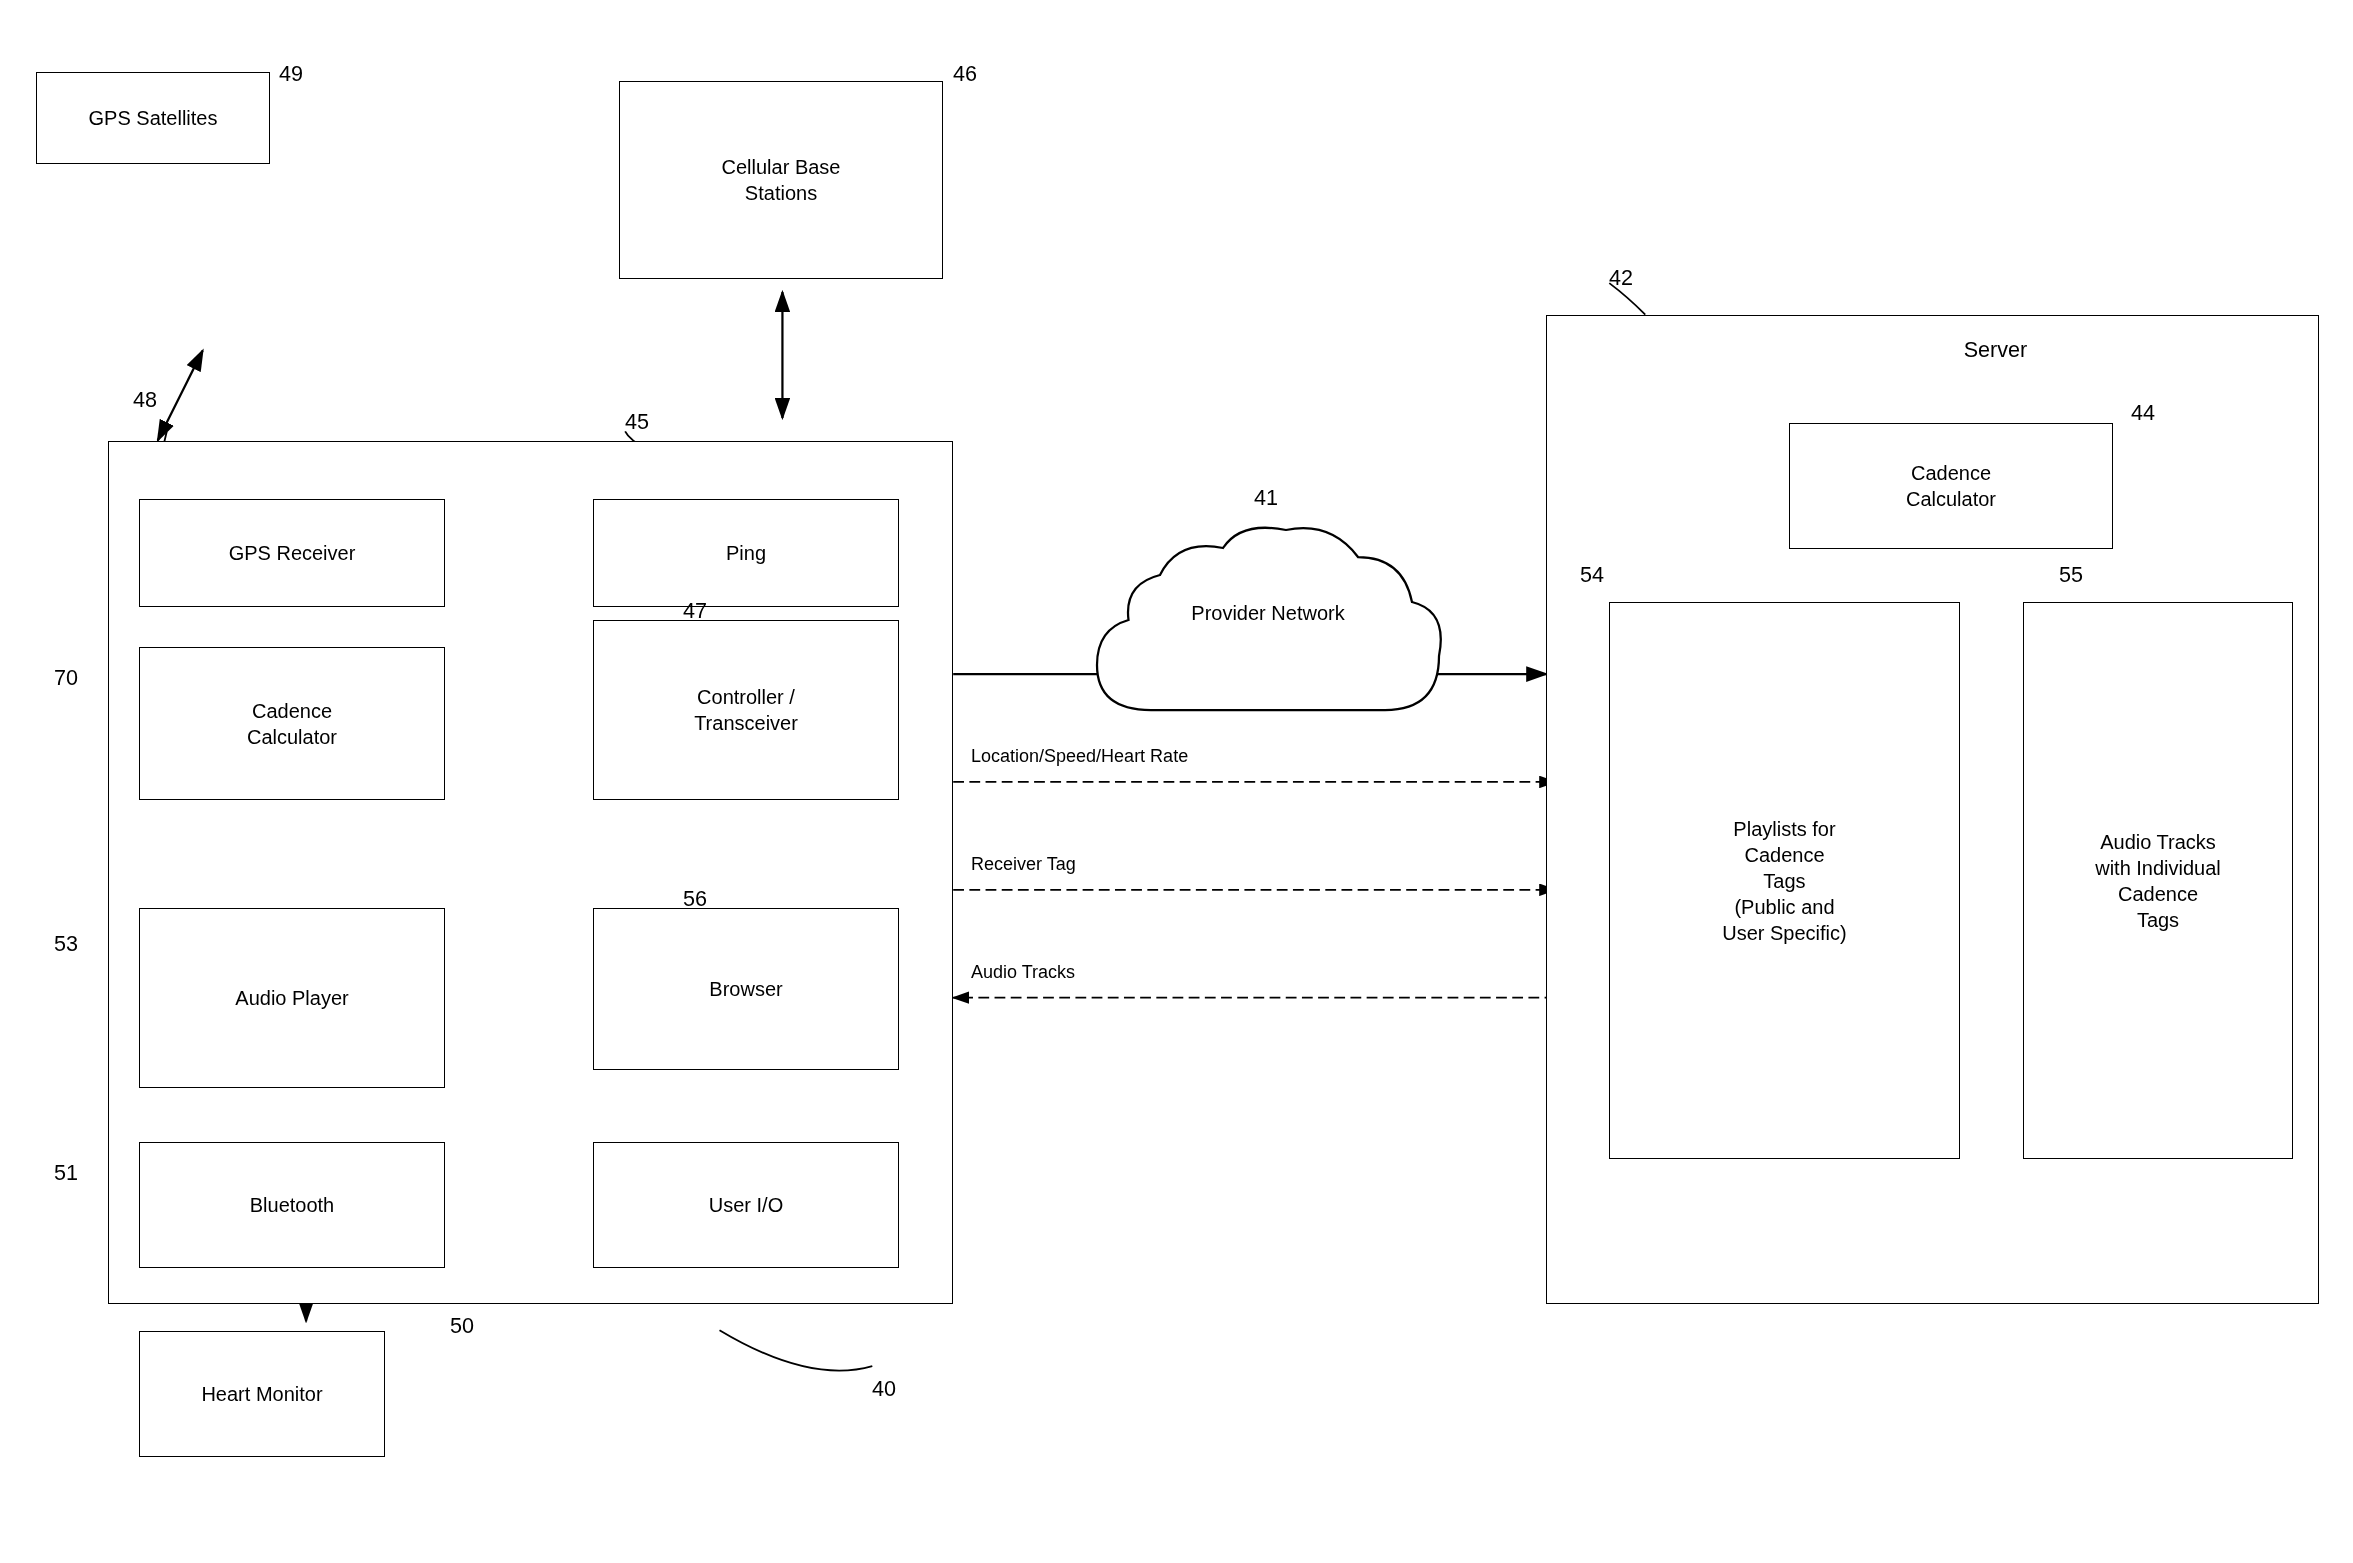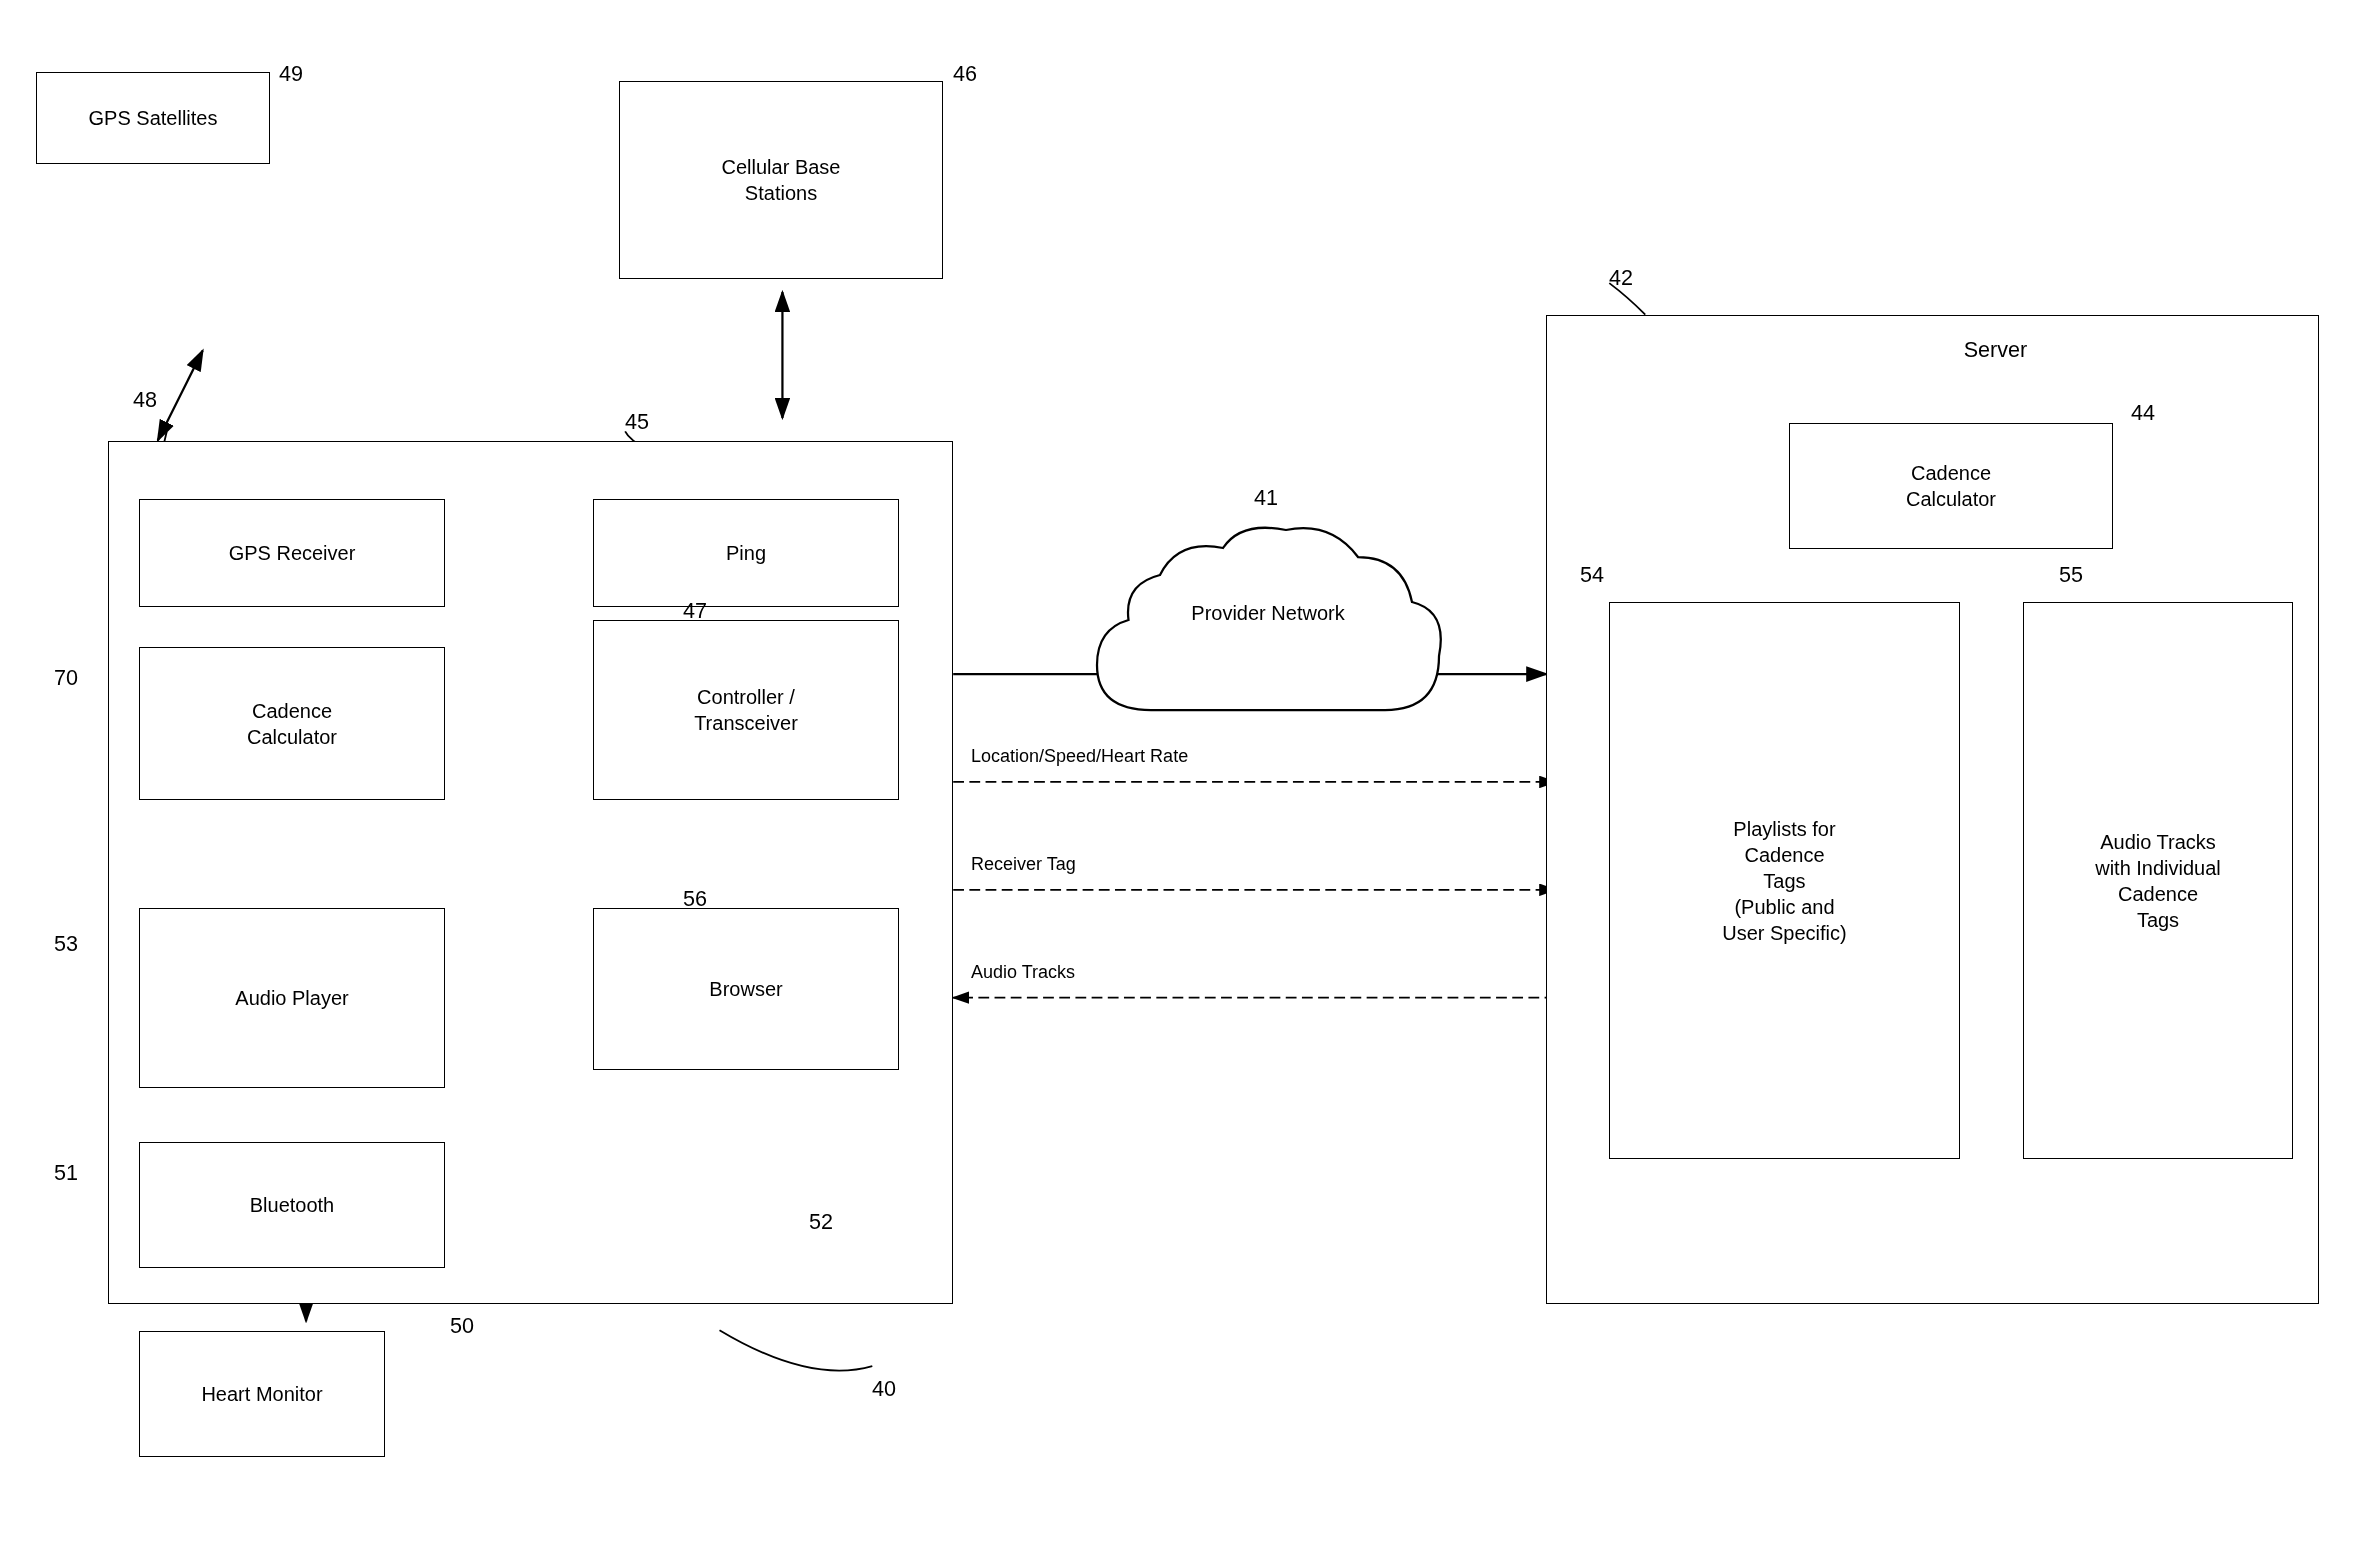--- a/index.html
+++ b/index.html
@@ -196,20 +196,23 @@
   </div>
 
   <div class="label" style="left:54px; top:1160px; font-size:21.6px;">51</div>
 
   <div class="box" style="left:139px; top:1142px; width:306px; height:126px;">
     <span>Bluetooth</span>
   </div>
 
   <div class="label" style="left:809px; top:1209px; font-size:21.6px;">52</div>
 
+  <div class="box" style="left:593px; top:1142px; width:306px; height:126px;">
+    <span>User I/O</span>
+  </div>
 
   <div class="box" style="left:139px; top:1331px; width:246px; height:126px;">
     <span>Heart Monitor</span>
   </div>
 
   <div class="label" style="left:450px; top:1313px; font-size:21.6px;">50</div>
 
   <div class="cloud" style="left:1079px; top:512px; width:378px; height:270px;">
     <svg viewBox="0 0 420 300" xmlns="http://www.w3.org/2000/svg" width="378" height="270">
       <path d="M 80 220 

